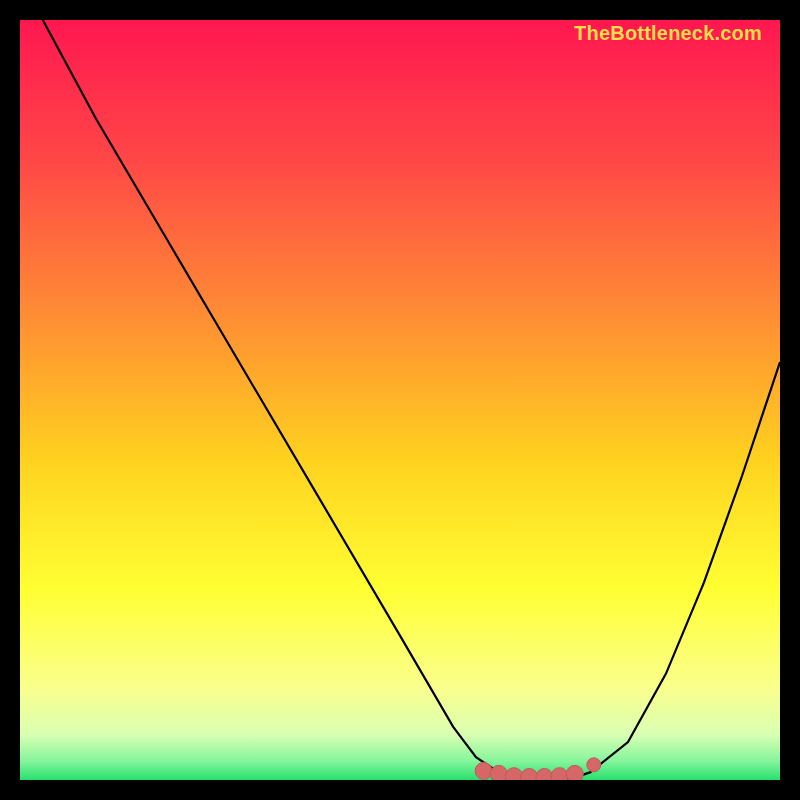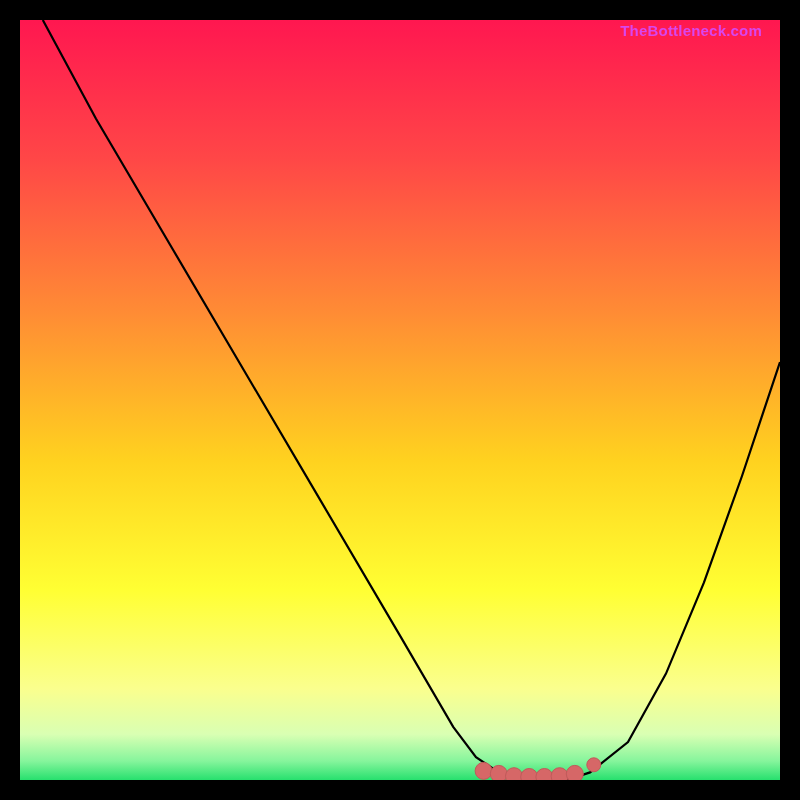--- a/index.html
+++ b/index.html
@@ -25,23 +25,23 @@
     overflow: hidden;
   }
   .gradient-bg {
     position: absolute;
     inset: 0;
   }
   .watermark {
     position: absolute;
     top: 2px;
     right: 18px;
-    font-size: 15px;
+    font-size: 20px;
     font-weight: 600;
-    color: #d946ef;
+    color: #fde047;
     letter-spacing: 0.2px;
   }
   svg.overlay {
     position: absolute;
     inset: 0;
   }
 </style>
 </head>
 <body>
 

